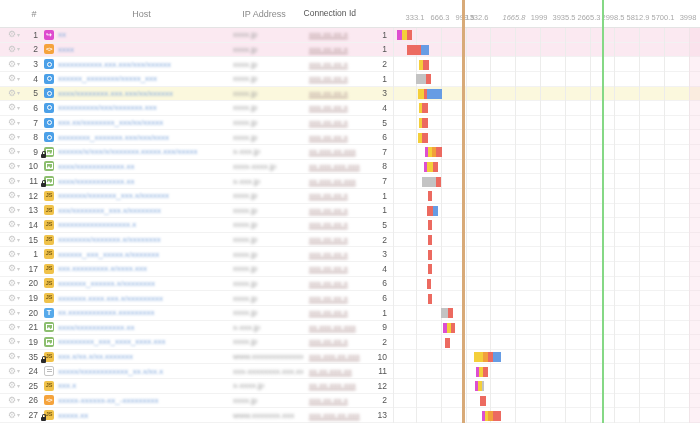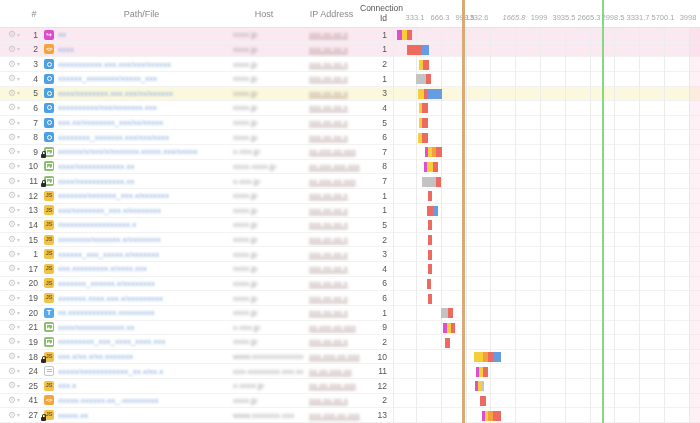--- a/index.html
+++ b/index.html
@@ -59,36 +59,35 @@
 </style>
 </head>
 <body>
 
 <div class="app">
   <div class="hdr">
     <div class="hdr-cols">
       <div></div>
       <div class="hdr-label">#</div>
       <div></div>
-      <div class="hdr-label">Path/File</div>
       <div class="hdr-label">Host</div>
       <div class="hdr-label">IP Address</div>
       <div class="hdr-label conn">Connection Id</div>
     </div>
     <div class="timeline">
         <div class="tick" style="left: 22px;">333.1</div>
         <div class="tick" style="left: 47px;">666.3</div>
         <div class="tick" style="left: 72px;">999.5</div>
         <div class="tick" style="left: 84px;">1332.6</div>
         <div class="tick" style="left: 121px; font-style: italic;">1665.8</div>
         <div class="tick" style="left: 146px;">1999</div>
         <div class="tick" style="left: 171px;">3935.5</div>
         <div class="tick" style="left: 196px;">2665.3</div>
         <div class="tick" style="left: 220px;">2998.5</div>
-        <div class="tick" style="left: 245px;">3331.7</div>
+        <div class="tick" style="left: 245px;">5812.9</div>
         <div class="tick" style="left: 270px;">5700.1</div>
         <div class="tick" style="left: 295px;">3998</div>
       </div>
   </div>
 
   <div class="rows">
       <div class="row pink">
         <div class="gear">
           <span>⚙</span>
           <span class="car">▾</span>
@@ -428,21 +427,21 @@
         <div class="path">xxxxxxxxx_xxx_xxxx_xxxx.xxx</div>
         <div class="host">xxxx.jp</div>
         <div class="ip">xxx.xx.xx.x</div>
         <div class="conn">2</div>
       </div>
       <div class="row white">
         <div class="gear">
           <span>⚙</span>
           <span class="car">▾</span>
         </div>
-        <div class="num">18</div>
+        <div class="num">35</div>
         <div class="icwrap">
           <div class="ic js">JS<span class="lock"></span></div>
         </div>
         <div class="path">xxx.x/xx.x/xx.xxxxxxx</div>
         <div class="host">www.xxxxxxxxxxxxxxx.xxx</div>
         <div class="ip">xxx.xxx.xx.xxx</div>
         <div class="conn">10</div>
       </div>
       <div class="row white">
         <div class="gear">
@@ -472,21 +471,21 @@
         <div class="path">xxx.x</div>
         <div class="host">x-xxxx.jp</div>
         <div class="ip">xx.xx.xxx.xxx</div>
         <div class="conn">12</div>
       </div>
       <div class="row white">
         <div class="gear">
           <span>⚙</span>
           <span class="car">▾</span>
         </div>
-        <div class="num">41</div>
+        <div class="num">26</div>
         <div class="icwrap">
           <div class="ic code">&lt;&gt;</div>
         </div>
         <div class="path">xxxxx-xxxxxx-xx_-xxxxxxxxx</div>
         <div class="host">xxxx.jp</div>
         <div class="ip">xxx.xx.xx.x</div>
         <div class="conn">2</div>
       </div>
       <div class="row white">
         <div class="gear">

